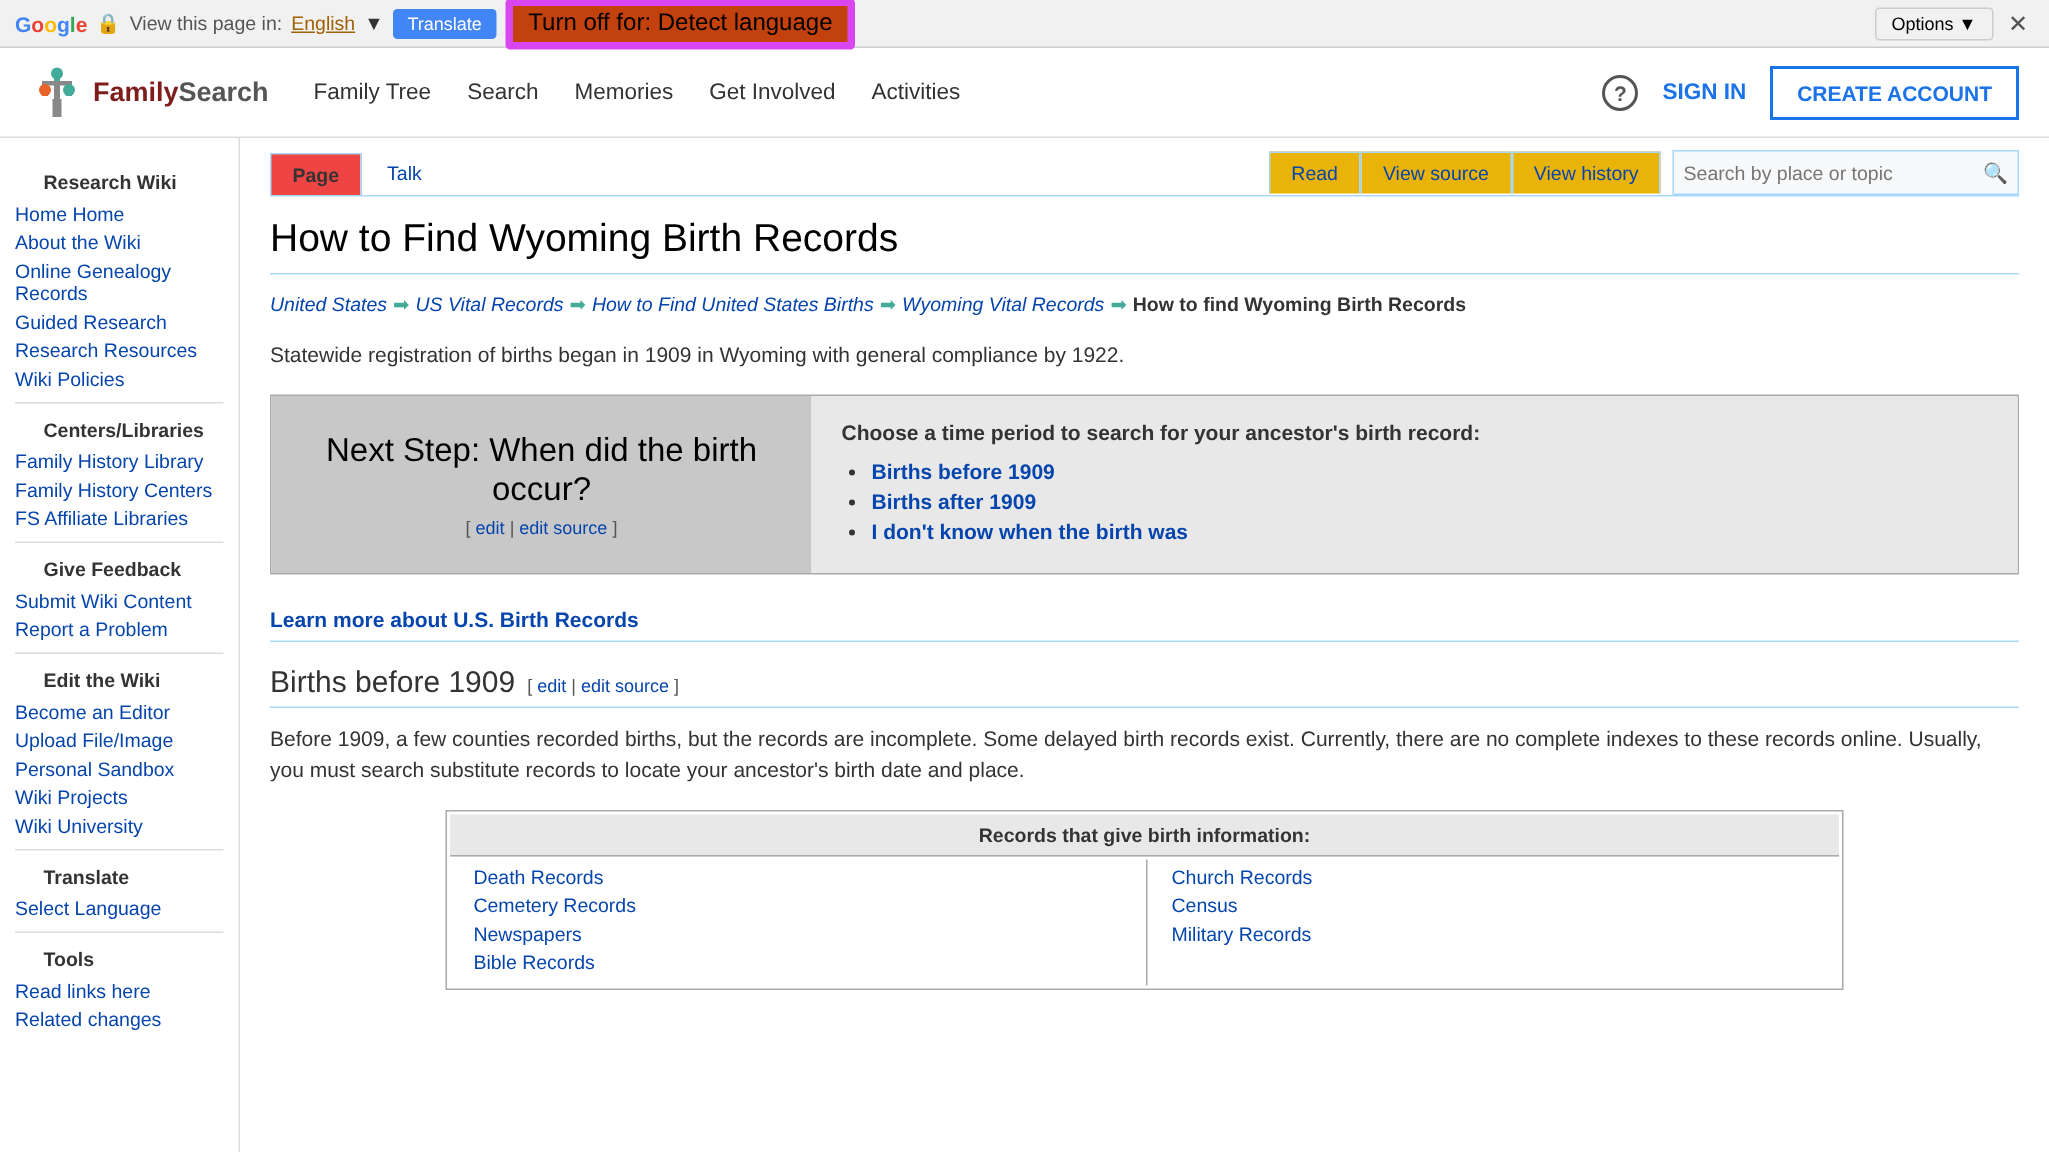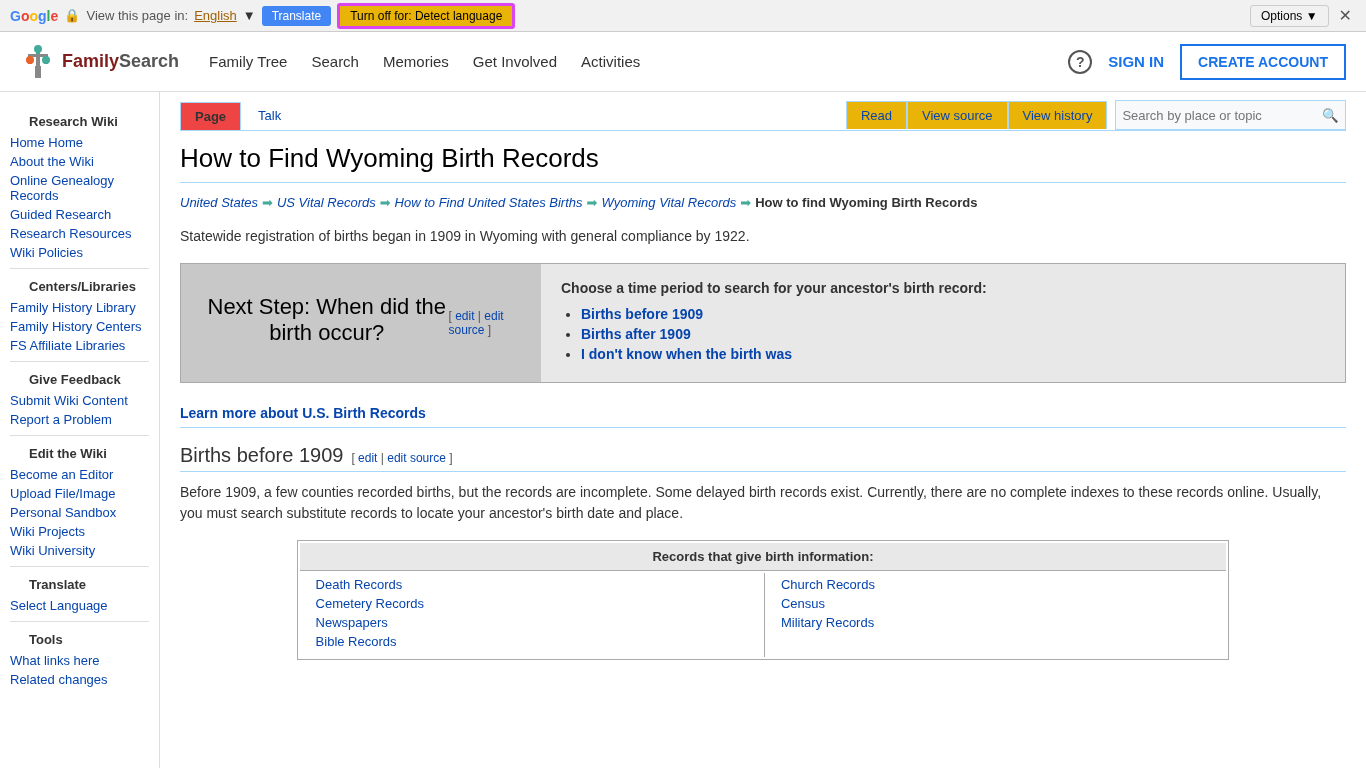--- a/index.html
+++ b/index.html
@@ -29,26 +29,26 @@
     .translate-bar .translate-btn {
       background: #4285f4;
       color: white;
       border: none;
       padding: 3px 10px;
       border-radius: 3px;
       cursor: pointer;
       font-size: 12px;
     }
     .translate-bar .turnoff-btn {
-      background: #eab308;
-      border: 3px solid #d946ef;
+      background: #c2410c;
+      border: 5px solid #d946ef;
       padding: 3px 10px;
       border-radius: 3px;
       cursor: pointer;
-      font-size: 12px;
+      font-size: 16px;
     }
     .translate-bar .options-btn {
       margin-left: auto;
       background: #f1f1f1;
       border: 1px solid #ccc;
       padding: 3px 10px;
       border-radius: 3px;
       cursor: pointer;
       font-size: 12px;
     }
@@ -277,21 +277,21 @@
     
     .decision-box {
       display: flex;
       border: 1px solid #aaa;
       margin-bottom: 16px;
     }
     .decision-left {
       background: #c8c8c8;
       padding: 20px 24px;
       display: flex;
-      flex-direction: row;
+      flex-direction: column;
       align-items: center;
       justify-content: center;
       width: 360px;
       min-width: 360px;
     }
     .decision-left .question {
       font-size: 22px;
       font-weight: normal;
       text-align: center;
       color: #000;
@@ -469,21 +469,21 @@
     <a>Personal Sandbox</a>
     <a>Wiki Projects</a>
     <a>Wiki University</a>
 
     <hr class="sidebar-divider">
     <div class="sidebar-section-title">Translate</div>
     <a>Select Language</a>
 
     <hr class="sidebar-divider">
     <div class="sidebar-section-title">Tools</div>
-    <a>What links here</a>
+    <a>Read links here</a>
     <a>Related changes</a>
   </div>
 
   <div class="main-content">
 
     <div class="page-tabs">
       <a class="tab active">Page</a>
       <a class="tab">Talk</a>
       <div class="tab-spacer"></div>
       <div class="tab-actions">

